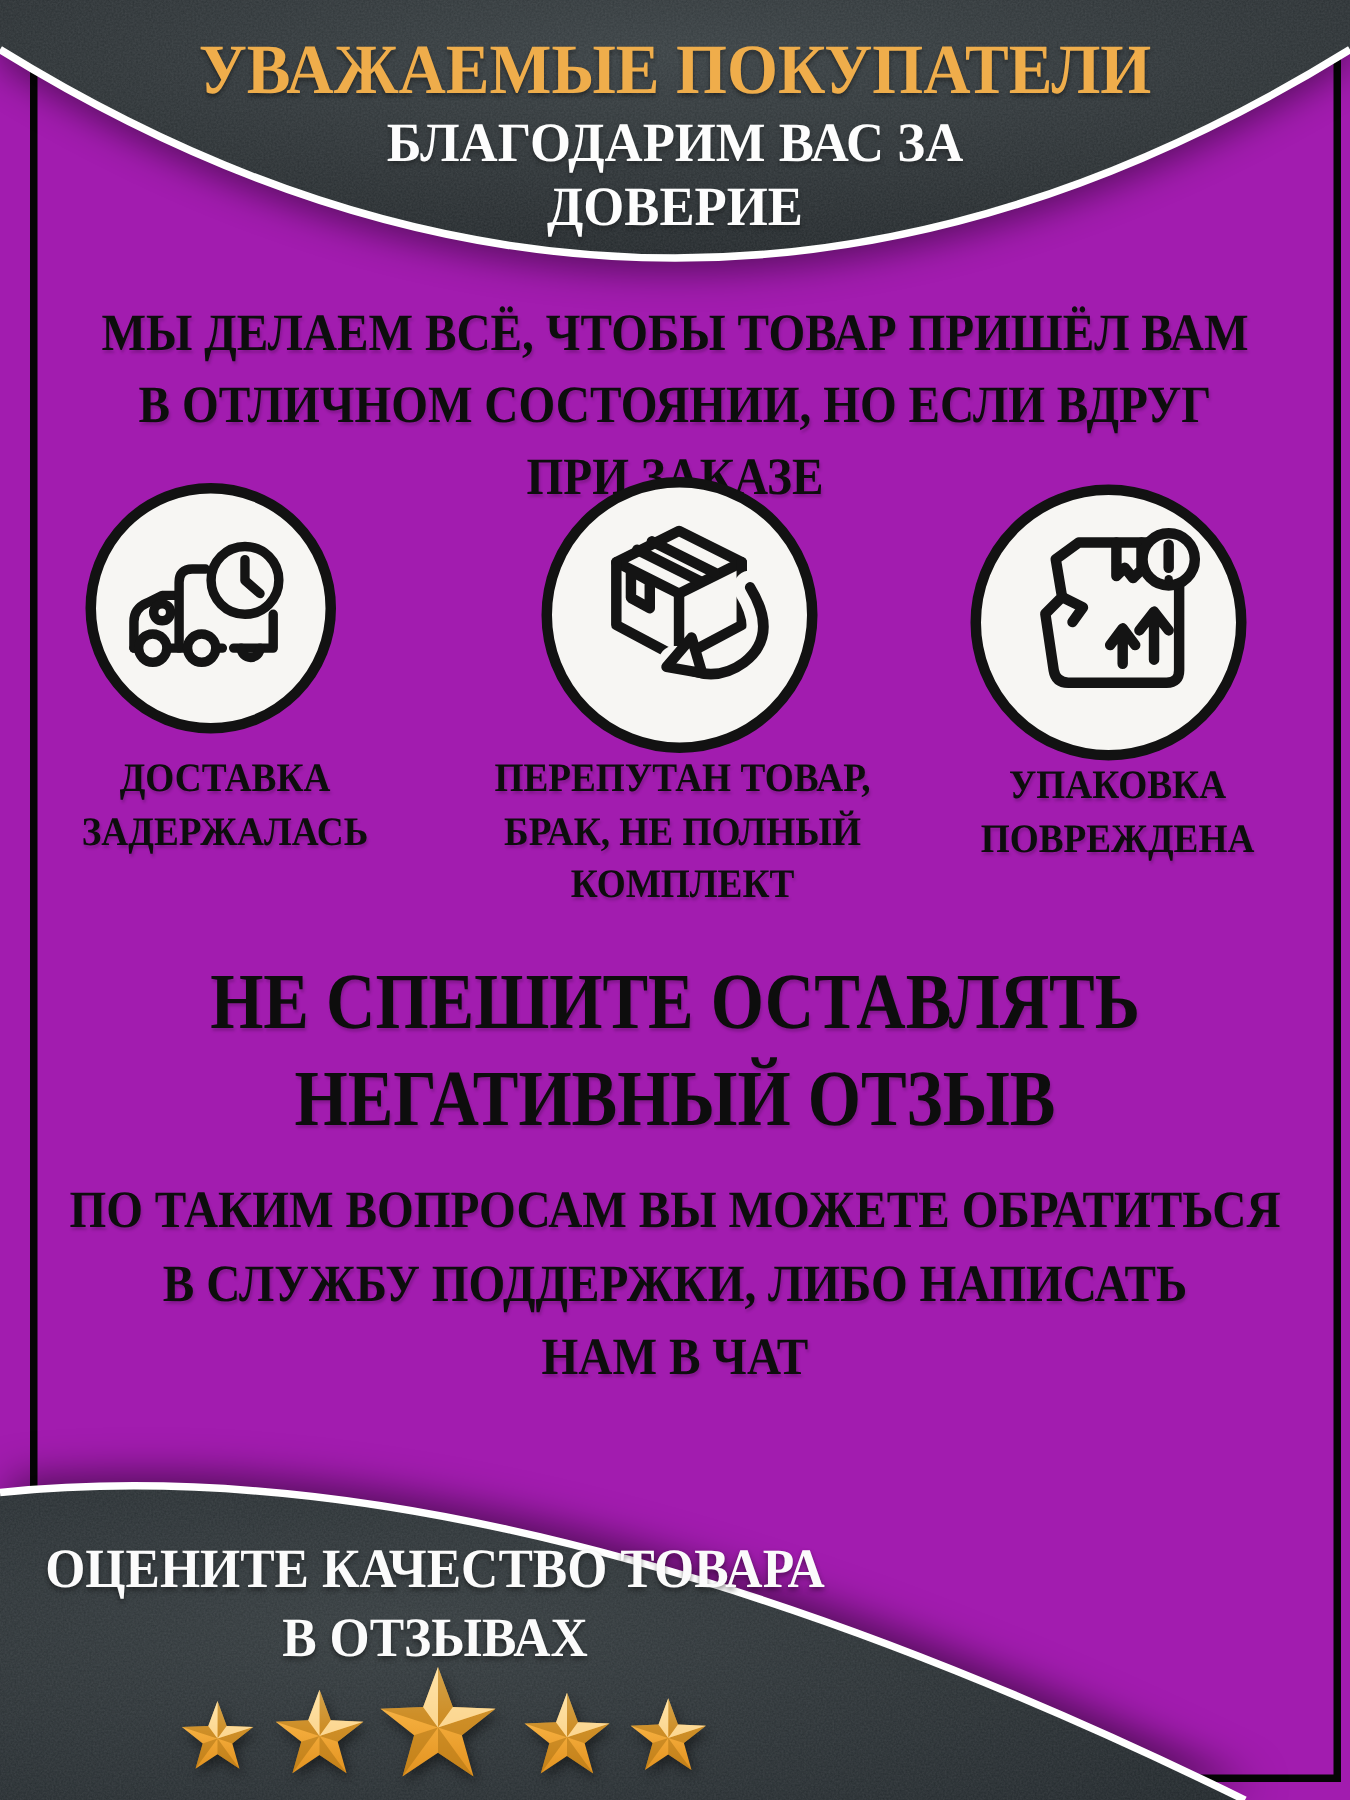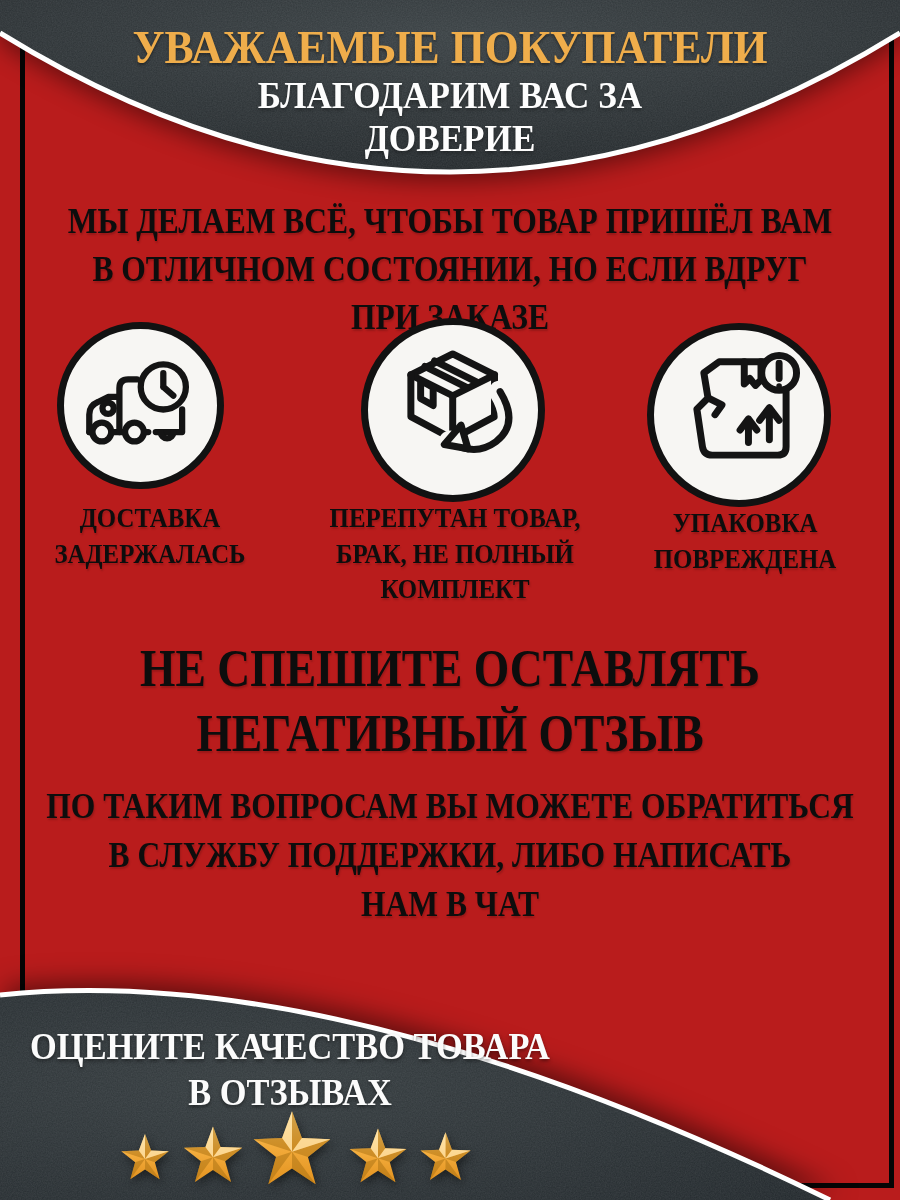--- a/index.html
+++ b/index.html
@@ -1,18 +1,18 @@
 <!DOCTYPE html>
 <html><head>
 <meta charset="utf-8">
 <style>
   html,body{margin:0;padding:0;background:#888;}
   .canvas{
     position:relative;width:900px;height:1200px;overflow:hidden;
-    background:#b91c1c;
+    background:#a21caf;
     font-family:"Liberation Serif","DejaVu Serif",serif;font-weight:700;
   }
   .frame{
     position:absolute;left:20px;top:-12px;width:864px;height:1190px;
     border:5px solid #050505;box-sizing:content-box;
   }
   svg.banner{position:absolute;left:0;overflow:visible;}
   .top-banner{top:0;width:900px;height:330px;}
   .bottom-banner{top:950px;width:900px;height:250px;}
   .shadow-down{filter:drop-shadow(0 9px 12px rgba(0,0,0,0.45));}

